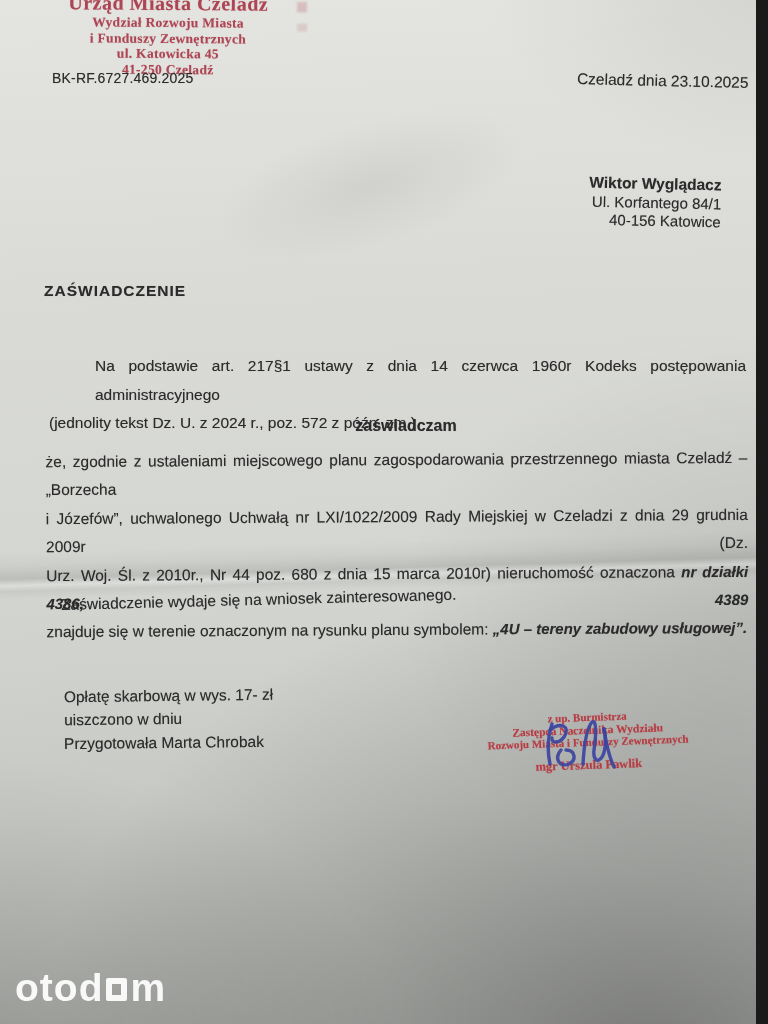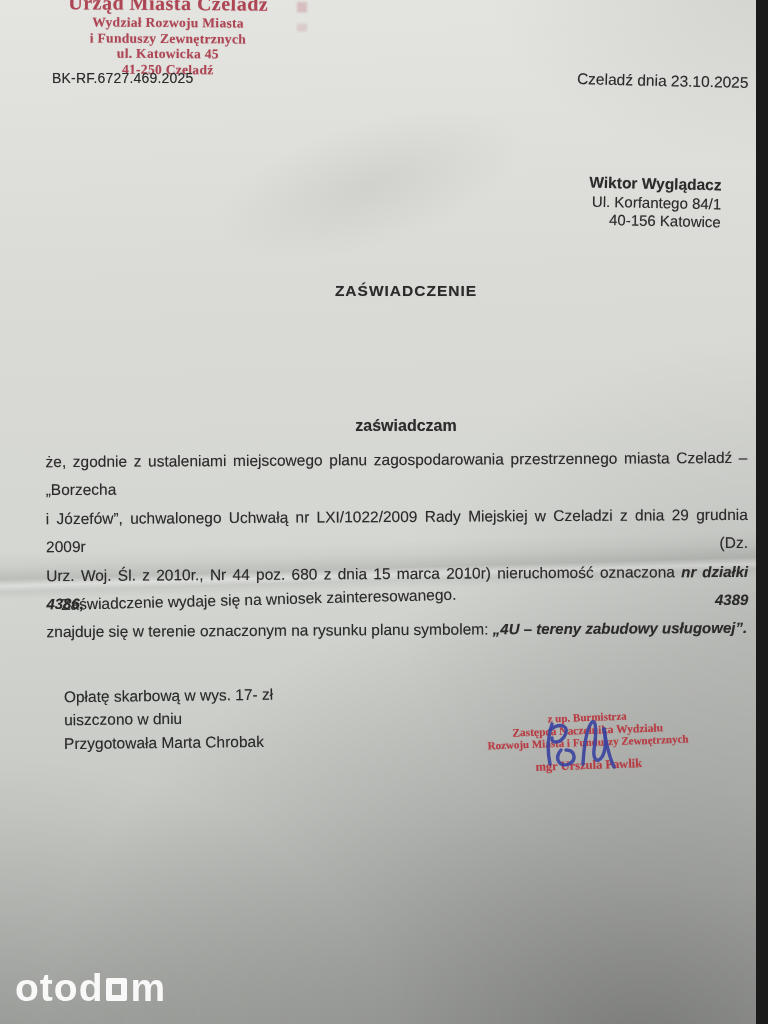--- a/index.html
+++ b/index.html
@@ -32,21 +32,21 @@
   #approval-stamp .a3{font-size:11px;line-height:12.5px;}
   #approval-stamp .a4{font-size:12.5px;line-height:13px;margin-top:10px;}
   #red-smudge{left:297px;top:2px;width:10px;height:38px;
     background:linear-gradient(180deg, rgba(168,56,72,0.22) 0 25%, rgba(168,56,72,0) 30% 55%, rgba(168,56,72,0.15) 60% 75%, rgba(168,56,72,0) 80%);
     filter:blur(1px);}
   
   #reference{left:52px;top:70px;font-size:14px;letter-spacing:0.2px;}
   #place-date{left:577px;top:72px;font-size:15.5px;transform:rotate(1.3deg);}
   #recipient{right:35px;top:175px;text-align:right;line-height:18.6px;font-size:15px;transform:rotate(1.2deg);}
   #recipient .name{font-weight:bold;font-size:15.5px;}
-  #title{left:44px;top:282px;width:724px;text-align:center;font-weight:bold;font-size:15.5px;letter-spacing:1px;}
+  #title{left:44px;top:282px;width:724px;font-weight:bold;font-size:15.5px;letter-spacing:1px;}
   #legal-basis{left:49px;top:352px;width:697px;font-size:15.5px;line-height:28.5px;}
   .jl{text-align:justify;text-align-last:justify;}
   #legal-basis .indent{padding-left:46px;}
   #certify{left:44px;top:417px;width:724px;text-align:center;font-weight:bold;font-size:16px;}
   #statement{left:46px;top:446px;width:702px;font-size:15.5px;line-height:28.4px;transform:rotate(-0.35deg);}
   .bi{font-weight:bold;font-style:italic;font-size:15px;}
   #issuance{left:61px;top:596px;font-size:15.5px;transform:rotate(-1.5deg);transform-origin:left center;}
   #fee{left:64px;top:684px;font-size:15.5px;line-height:23px;transform:rotate(-0.7deg);}
   #prepared{left:64px;top:734px;font-size:15.5px;transform:rotate(-0.6deg);}
   
@@ -84,20 +84,24 @@
   <div class="abs ink" id="place-date">Czeladź dnia 23.10.2025</div>
 
   <div class="abs ink" id="recipient">
     <div class="name">Wiktor Wyglądacz</div>
     <div>Ul. Korfantego 84/1</div>
     <div>40-156 Katowice</div>
   </div>
 
   <div class="abs ink" id="title">ZAŚWIADCZENIE</div>
 
+  <div class="abs ink" id="legal-basis">
+    <div class="jl indent">Na podstawie art. 217§1 ustawy z dnia 14 czerwca 1960r Kodeks postępowania administracyjnego</div>
+    <div>(jednolity tekst Dz. U. z 2024 r., poz. 572 z późn. zm.)</div>
+  </div>
 
   <div class="abs ink" id="certify">zaświadczam</div>
 
   <div class="abs ink" id="statement">
     <div class="jl">że, zgodnie z ustaleniami miejscowego planu zagospodarowania przestrzennego miasta Czeladź – „Borzecha</div>
     <div class="jl">i Józefów”, uchwalonego Uchwałą nr LXI/1022/2009 Rady Miejskiej w Czeladzi z dnia 29 grudnia 2009r (Dz.</div>
     <div class="jl"><span>Urz. Woj. Śl. z 2010r., Nr 44 poz. 680 z dnia 15 marca 2010r) nieruchomość oznaczona </span><span class="bi">nr działki 4386, 4389</span></div>
     <div><span>znajduje się w terenie oznaczonym na rysunku planu symbolem: </span><span class="bi">„4U – tereny zabudowy usługowej”.</span></div>
   </div>
 

